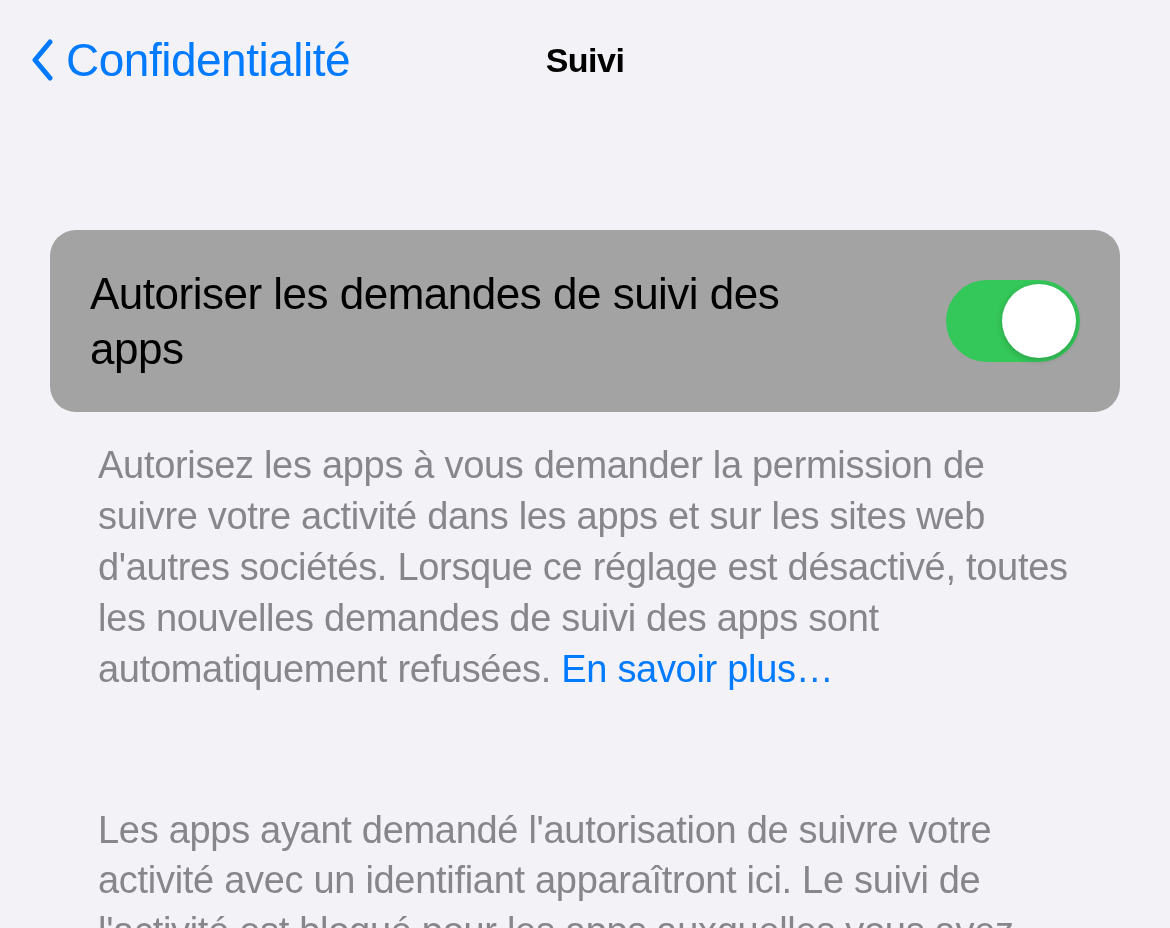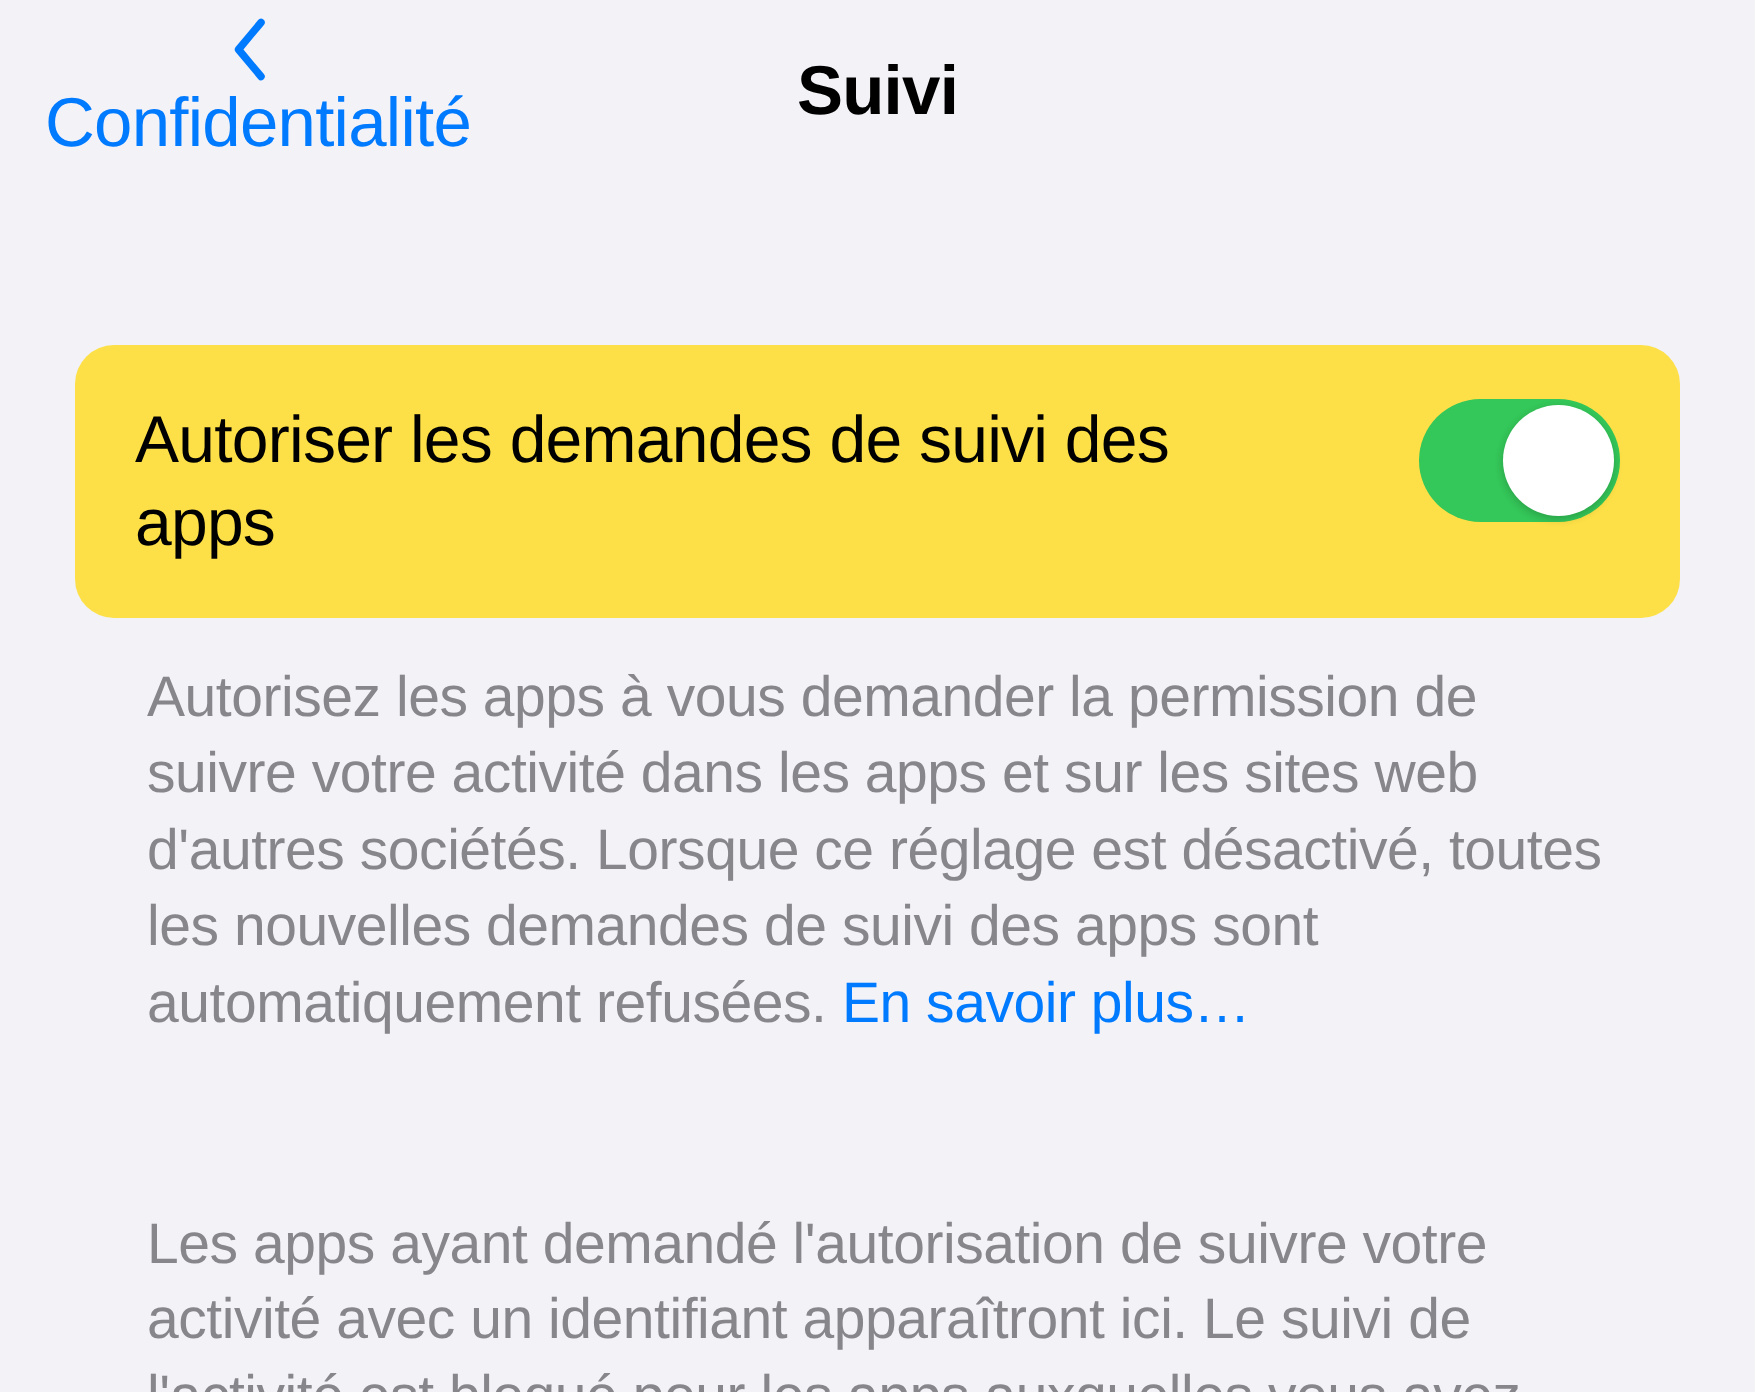--- a/index.html
+++ b/index.html
@@ -22,50 +22,49 @@
       height: 110px;
     }
     .back-button {
       display: flex;
       align-items: center;
       color: #007aff;
       font-size: 46px;
       font-weight: 400;
       cursor: pointer;
       letter-spacing: -0.5px;
-      flex-direction: column;
     }
     .chevron-left {
       width: 24px;
       height: 42px;
       margin-right: 12px;
       stroke: #007aff;
       stroke-width: 5;
       fill: none;
       stroke-linecap: round;
       stroke-linejoin: round;
     }
     .page-title {
       position: absolute;
       left: 50%;
       transform: translateX(-50%);
-      font-size: 46px;
+      font-size: 34px;
       font-weight: 600;
       color: #000;
       letter-spacing: -0.5px;
     }
     .content {
       padding: 120px 50px 0 50px;
     }
     .settings-row {
-      background-color: #fde047;
+      background-color: #a3a3a3;
       border-radius: 26px;
       padding: 36px 40px;
       display: flex;
-      align-items: flex-start;
+      align-items: center;
       justify-content: space-between;
     }
     .row-label {
       font-size: 44px;
       font-weight: 400;
       color: #000;
       letter-spacing: -0.5px;
       line-height: 1.25;
       max-width: 750px;
     }

